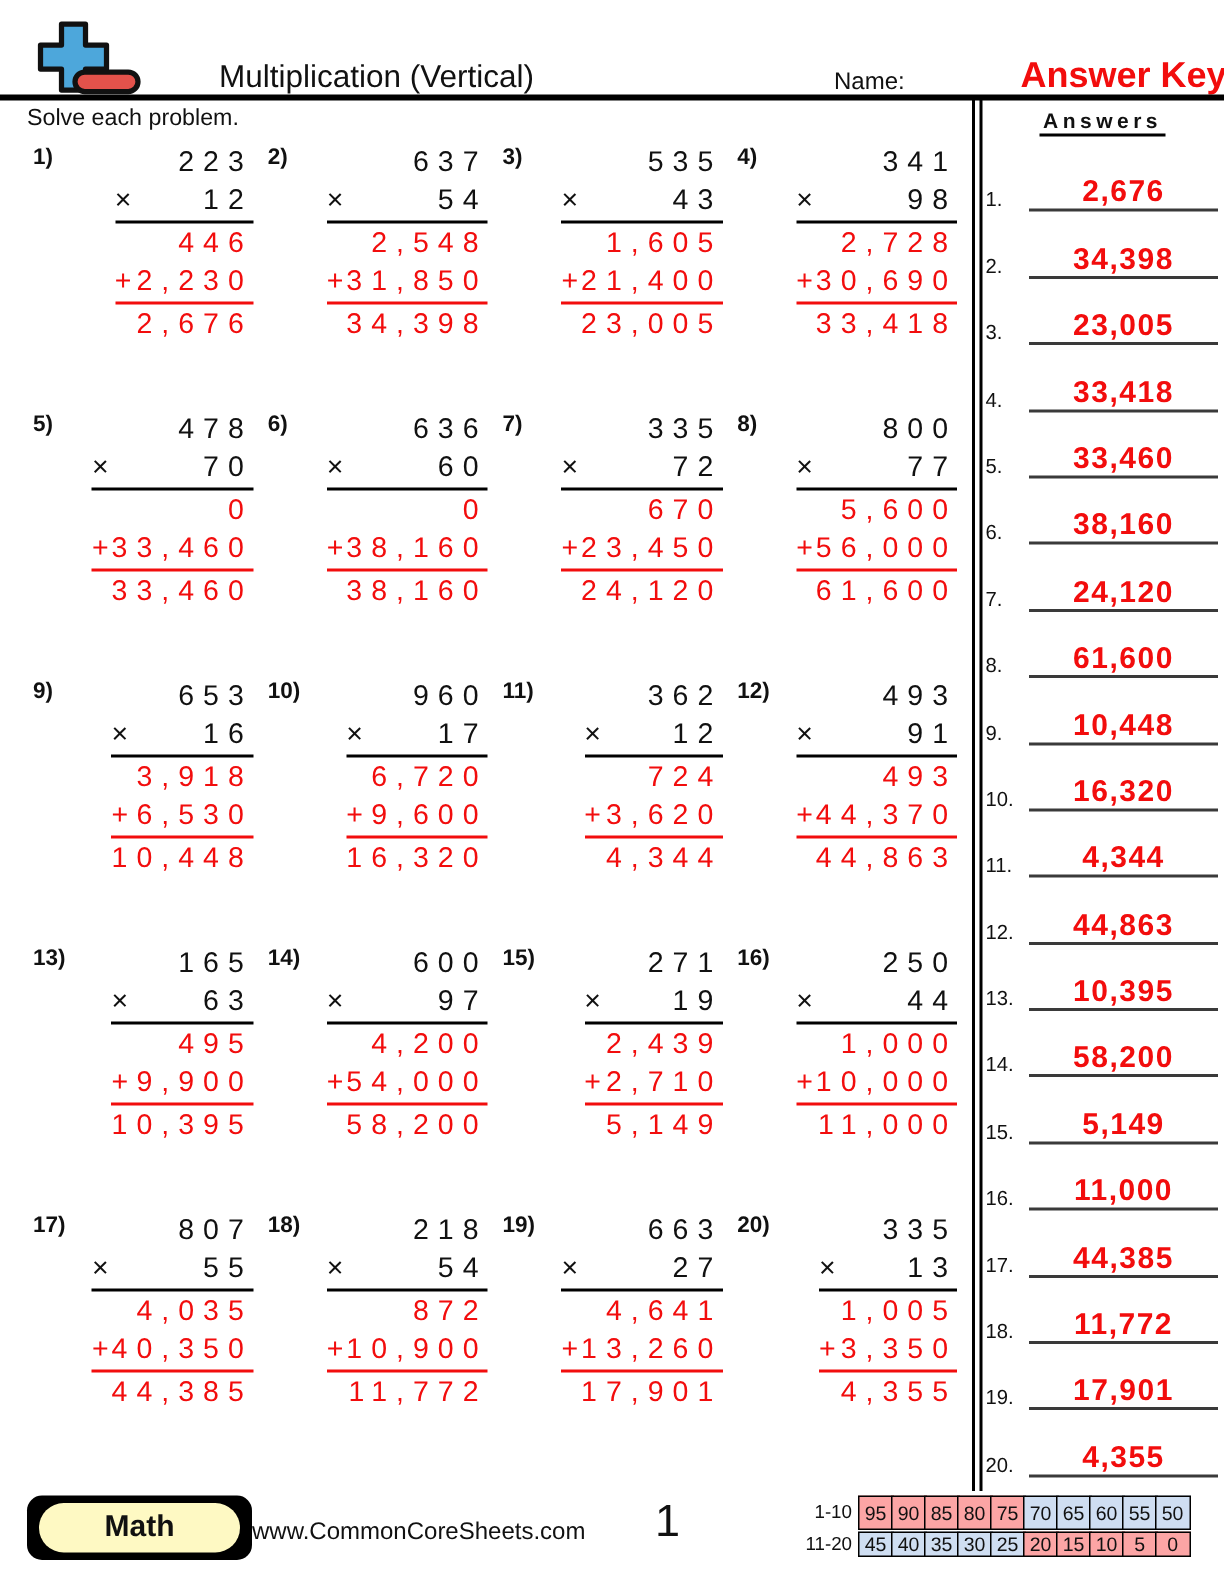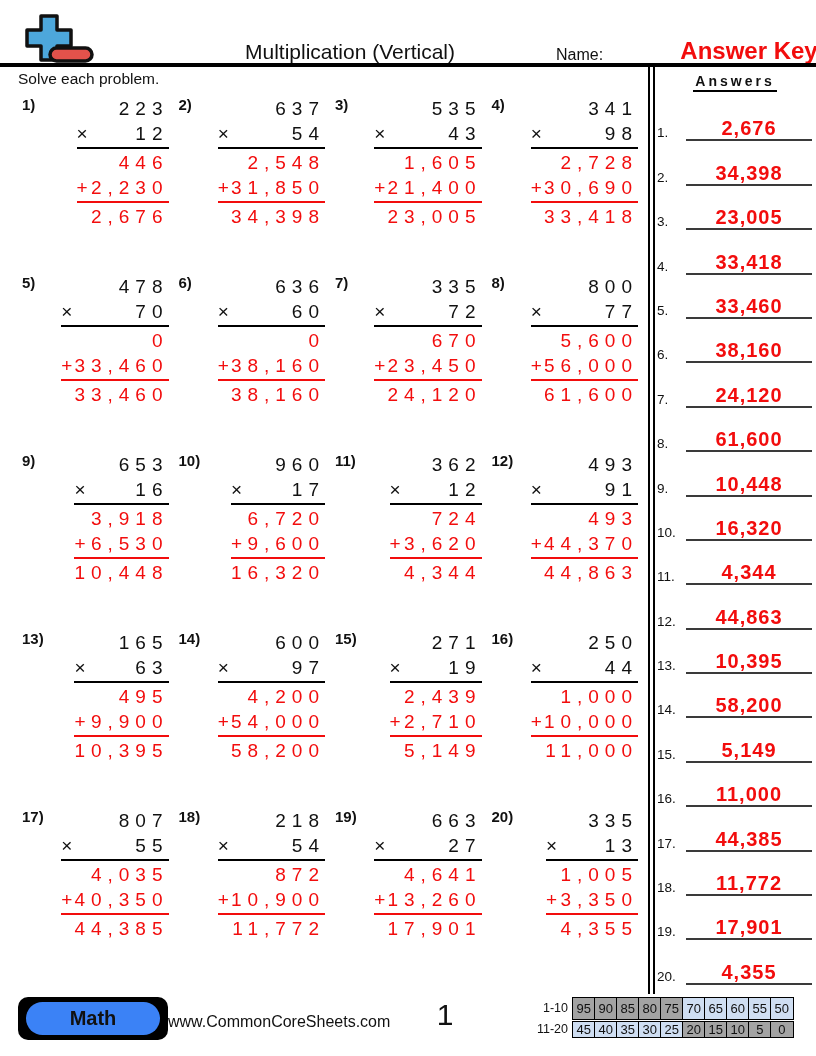--- a/index.html
+++ b/index.html
@@ -6,21 +6,21 @@
   html,body{ margin:0; padding:0; }
   body{
     width:816px; height:1056px; background:#fff; position:relative;
     font-family:"Liberation Sans", sans-serif; color:var(--ink);
     -webkit-font-smoothing:antialiased; overflow:hidden;
   }
   .abs{ position:absolute; }
 
   
   .logo{ left:16px; top:14px; }
-  .title{ left:160px; top:40px; width:380px; text-align:center; font-size:21px; }
+  .title{ left:146px; top:40px; width:380px; text-align:left; font-size:21px; }
   .name-label{ left:556px; top:46px; font-size:16px; }
   .answer-key{ left:652px; top:37px; width:194px; text-align:center;
                font-size:24px; font-weight:bold; color:var(--red); }
   .top-rule{ left:0; top:63px; width:816px; height:3.5px; background:#000; }
   .instruction{ left:18px; top:70px; font-size:15.5px; font-weight:normal; }
 
   
   .vsep{ left:648px; top:66px; height:928px; width:3px;
          border-left:2px solid #000; border-right:2px solid #000; }
 
@@ -43,32 +43,32 @@
            min-width:92px; font-size:19px; }
   .prow{ display:flex; line-height:25px; white-space:nowrap; }
   .digits{ margin-left:auto; letter-spacing:6px; text-align:right; }
   .op{ margin-right:2px; }
   .mult{ border-bottom:2.5px solid #000; padding-bottom:1px; margin-bottom:1px; }
   .addline{ border-bottom:2.5px solid var(--red); padding-bottom:1px; margin-bottom:1px; }
   .red{ color:var(--red); }
 
   
   .badge{ left:18px; top:997px; width:150px; height:43px; background:#000; border-radius:10px; }
-  .badge-pill{ position:absolute; left:8px; right:8px; top:5px; bottom:5px; background:#3b82f6;
+  .badge-pill{ position:absolute; left:8px; right:8px; top:5px; bottom:5px; background:#fef9c3;
                border-radius:17px; display:flex; align-items:center; justify-content:center;
                font-weight:bold; font-size:20px; }
   .website{ left:168px; top:1013px; font-size:16px; }
   .page-num{ left:400px; top:998px; width:90px; text-align:center; font-size:30px; }
   .score{ left:531px; top:997px; font-size:13px; }
   .score-row{ display:flex; height:22.5px; }
   .score-row + .score-row{ margin-top:-1.5px;align-items:center; }
   .score-label{ width:37px; text-align:right; padding-right:4px; font-size:12.5px;
                 display:flex; align-items:center; justify-content:flex-end; }
   .score-cell{ width:21.5px; border:1.5px solid #000; display:flex; align-items:center;
-               justify-content:center; background:#a3a3a3; }
+               justify-content:center; background:#fca5a5; }
   .score-cell + .score-cell{ margin-left:-1.5px; }
   .score-cell.hl{ background:var(--hl); }
 </style>
 </head>
 <body>
 
 <div class="abs logo">
   <svg width="90" height="50" viewBox="0 0 90 50">
     <path d="M25 2 h16 v14 h14 v16 h-14 v14 h-16 v-14 h-14 v-16 h14 z" fill="#4da7db" stroke="#111" stroke-width="3.5" stroke-linejoin="round"></path>
     <rect x="34" y="34" width="42" height="13" rx="6.5" fill="#e3524b" stroke="#111" stroke-width="3.5"></rect>

